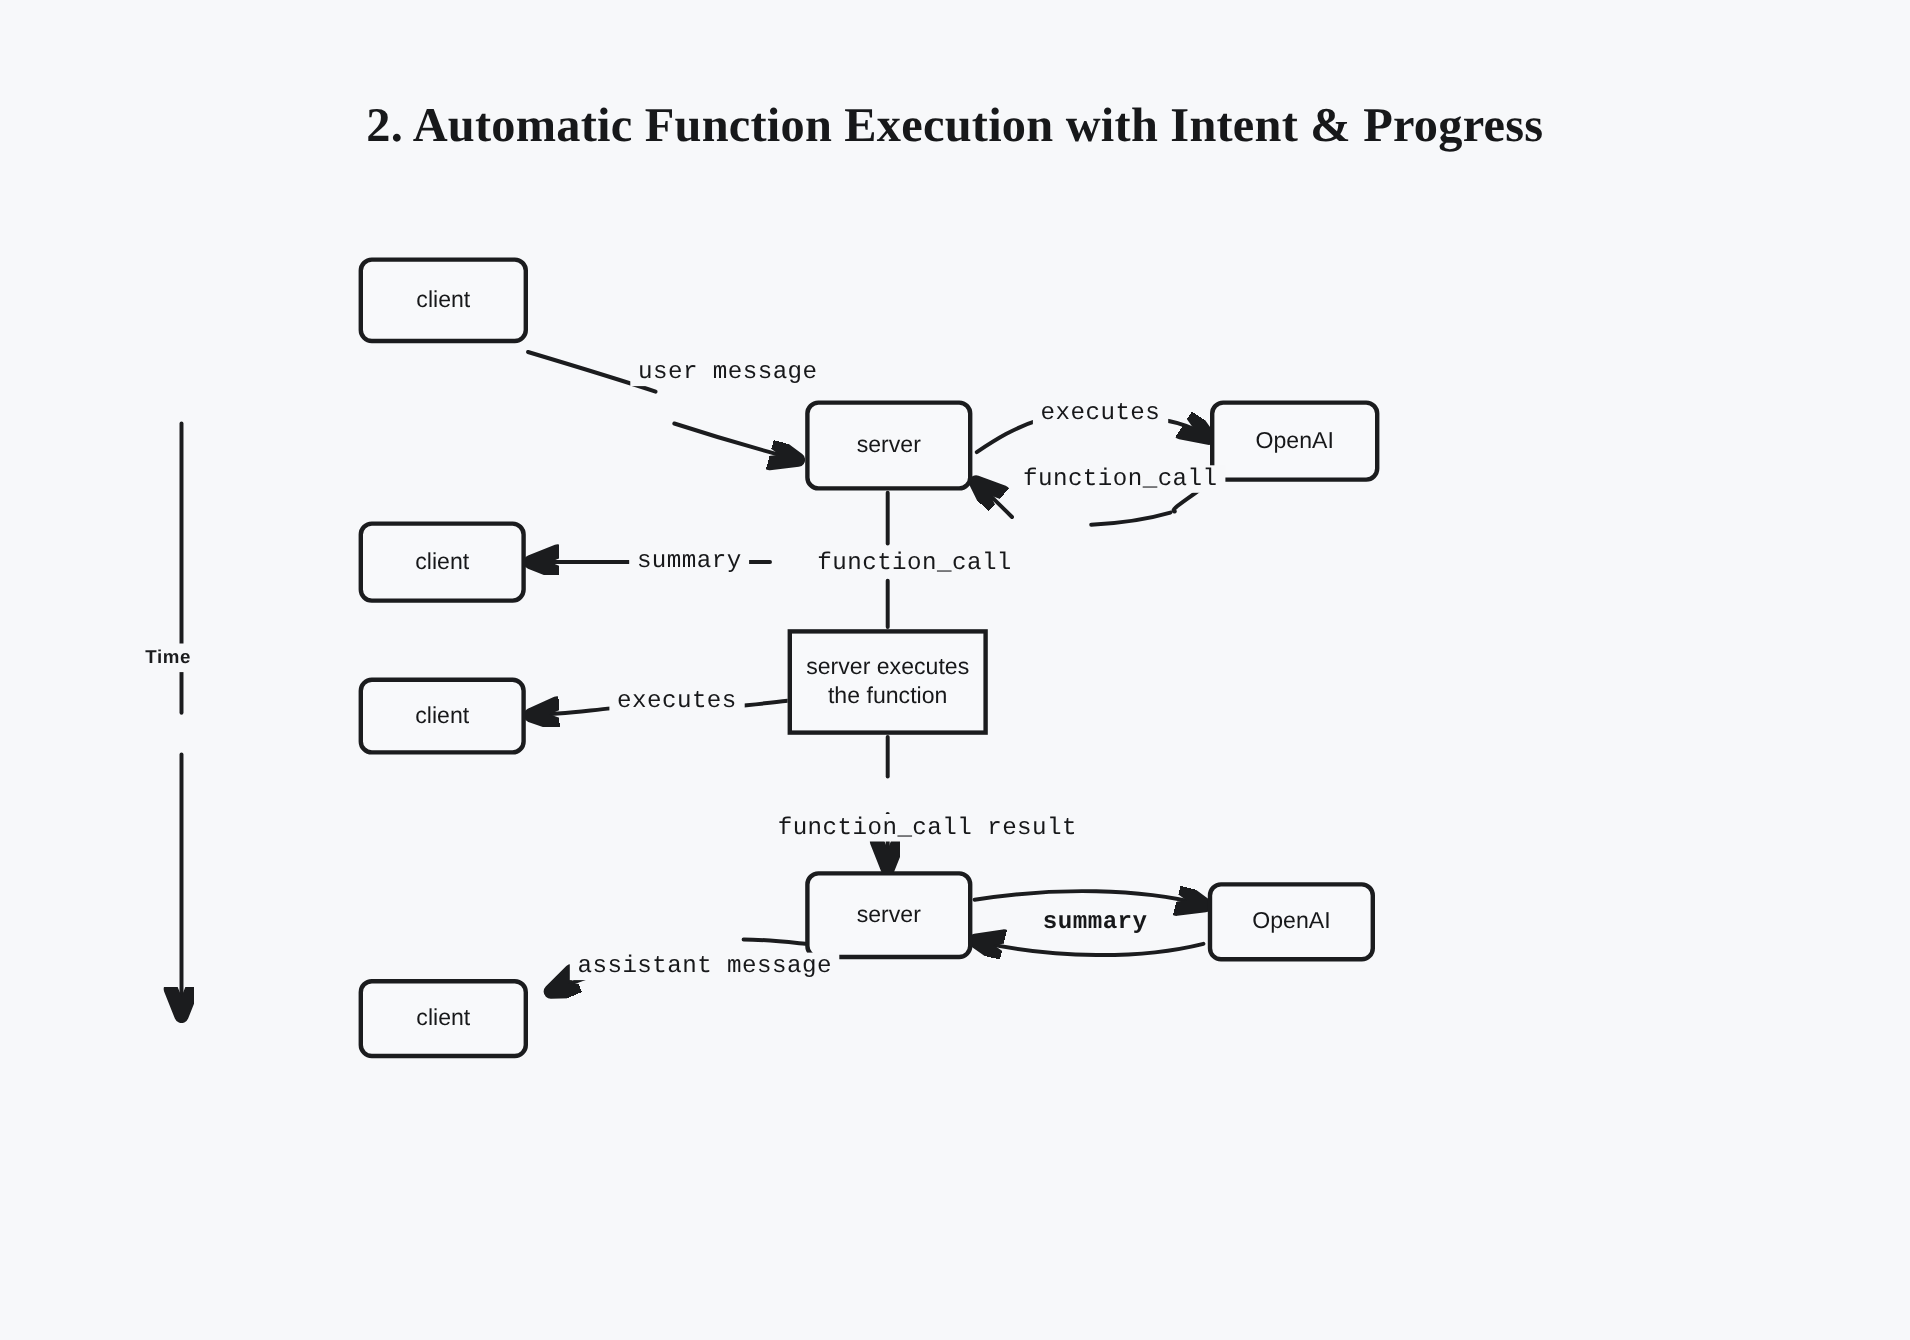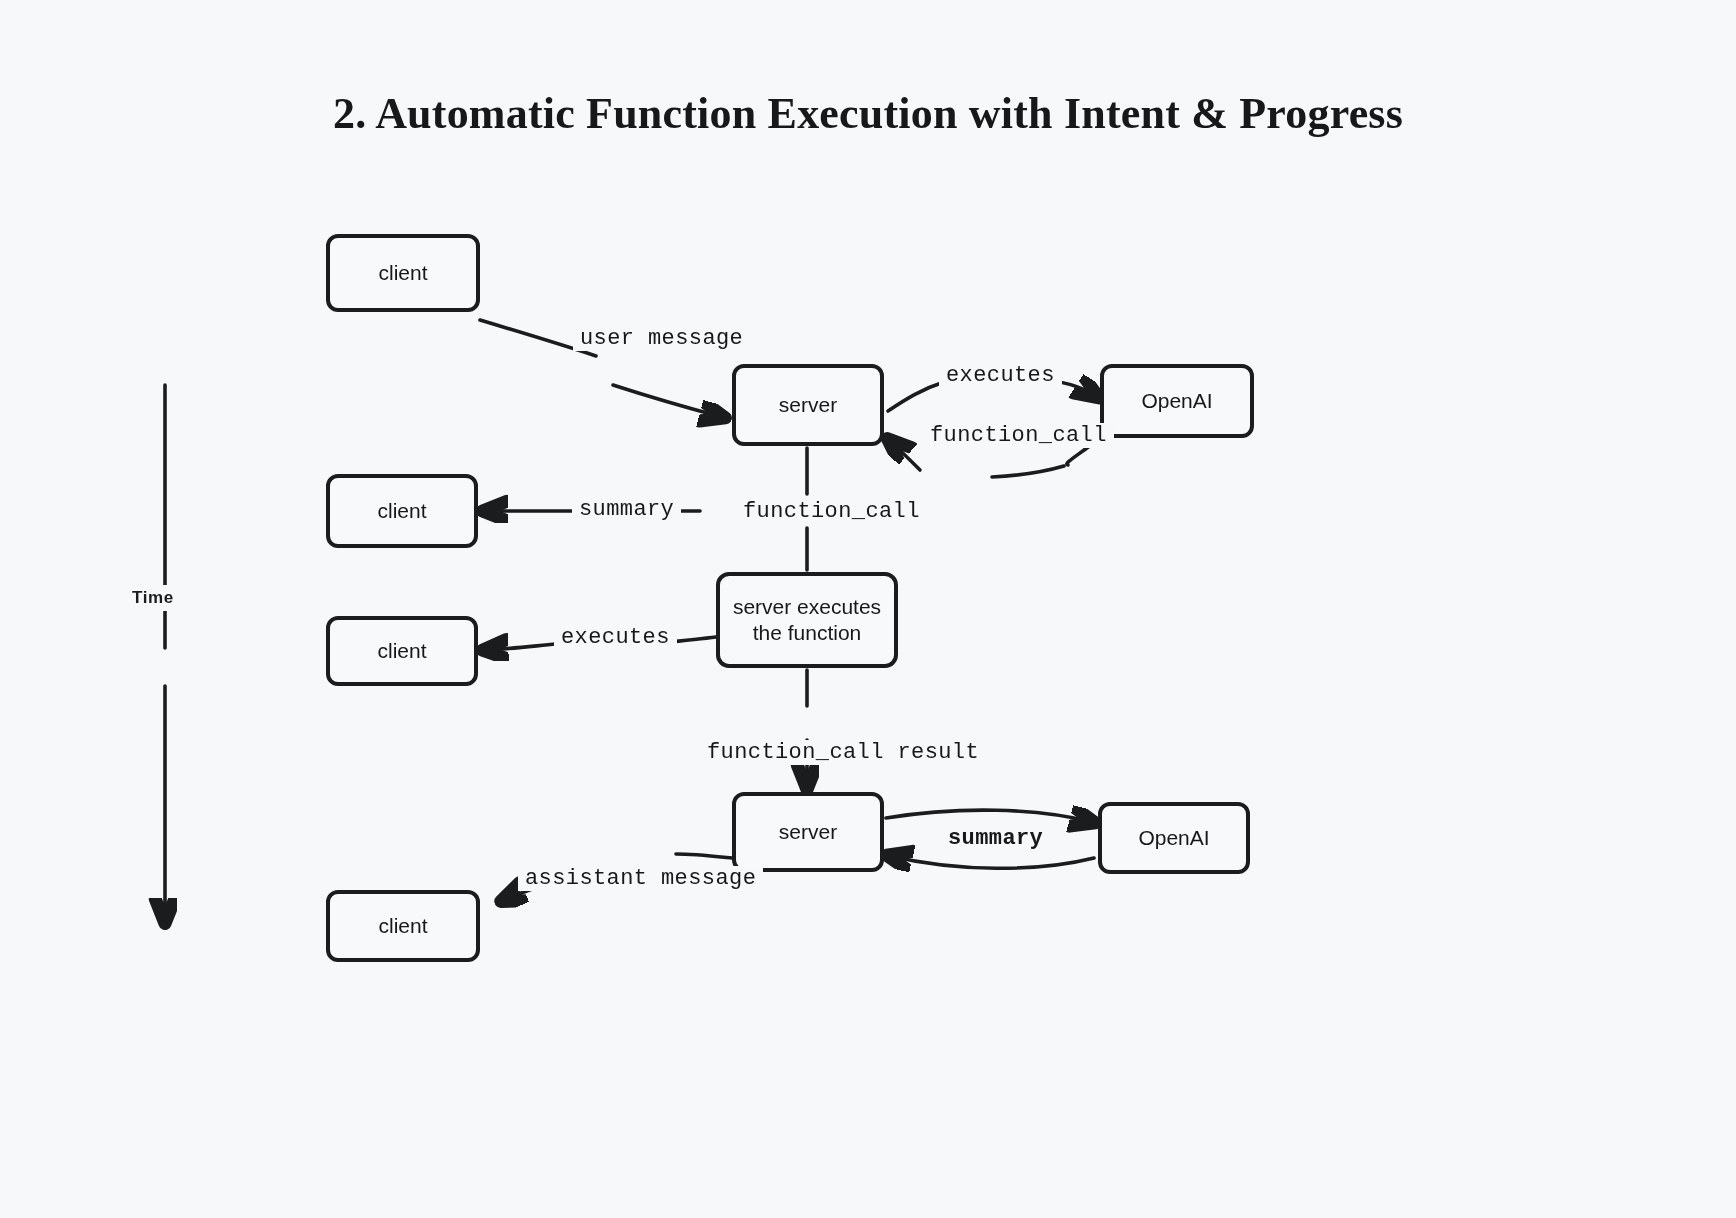--- a/index.html
+++ b/index.html
@@ -50,21 +50,21 @@
     display: flex;
     align-items: center;
     justify-content: center;
     text-align: center;
     color: #17181a;
     font-family: "Liberation Sans", sans-serif;
     font-size: 21px;
     line-height: 1.25;
   }
   .node.square {
-    border-radius: 13px;
+    border-radius: 0;
   }
   .edge-label {
     position: absolute;
     font-family: "Liberation Mono", monospace;
     font-size: 22px;
     color: #17181a;
     white-space: nowrap;
     background: #f7f8fa;
     padding: 0 7px;
     letter-spacing: 0.4px;

